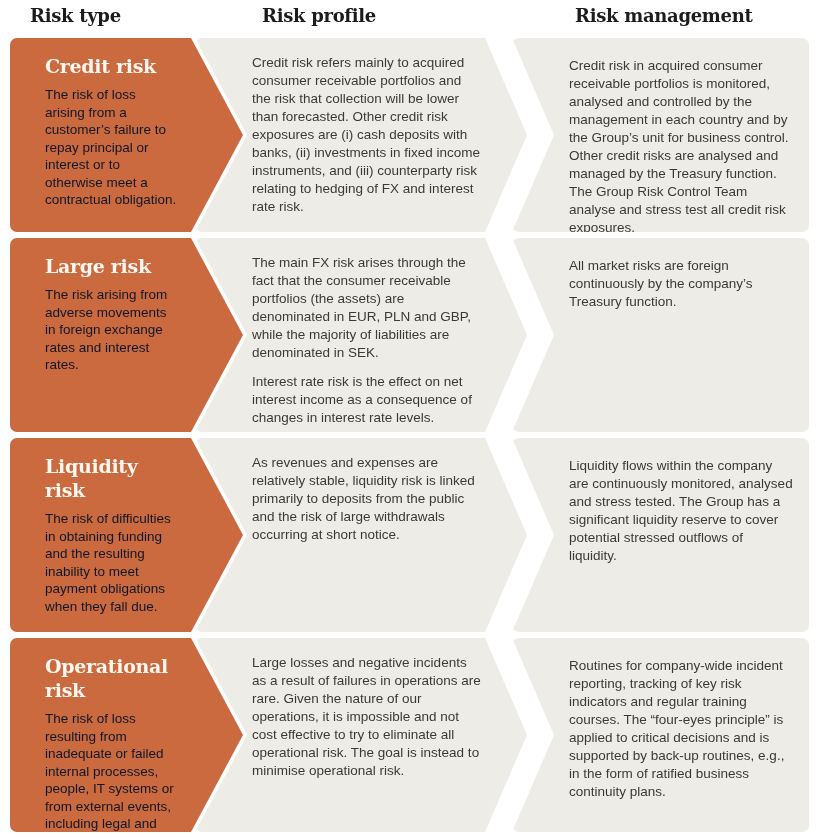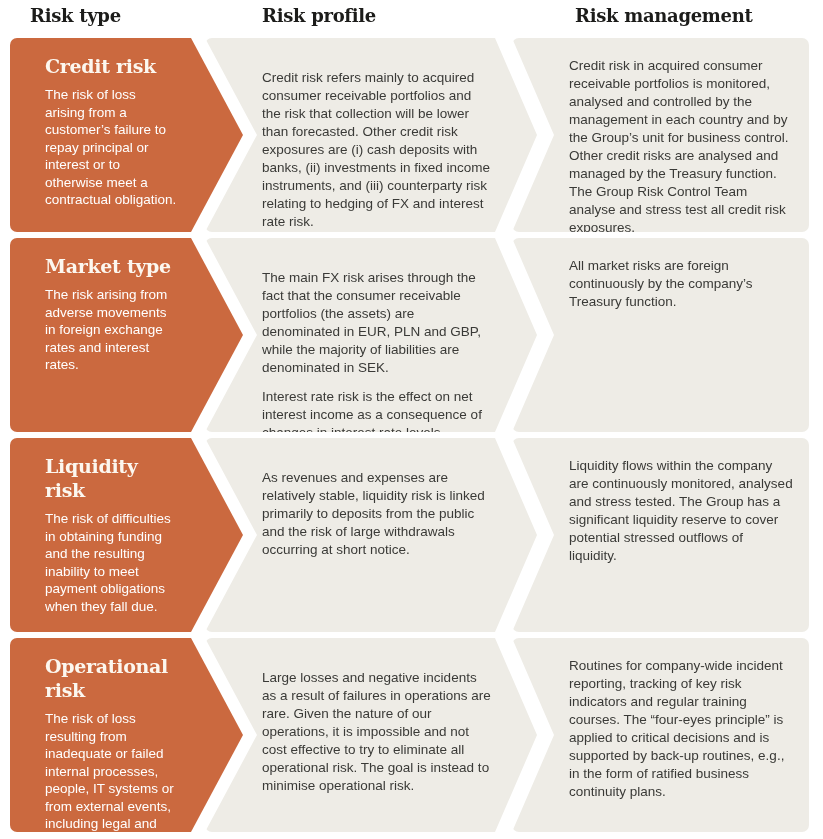--- a/index.html
+++ b/index.html
@@ -38,40 +38,40 @@
   }
   .card h3 {
     margin: 0 0 8px 0;
     font-family: "DejaVu Serif", serif;
     font-weight: 700; font-size: 19px; line-height: 24px;
     color: #fcf7ef; letter-spacing: -0.3px;
   }
   .card p {
     margin: 0;
     font-size: 13.5px; line-height: 17.5px;
-    color: #ffffff;
+    color: #0f172a;
   }
 
   
   .panel {
     position: absolute; top: 0; height: 194px;
     background: #eeece6;
     border-radius: 7px;
   }
   .panel p {
     margin: 0;
     font-size: 13.5px; line-height: 18px;
     color: #3a3a37;
   }
   .panel p + p { margin-top: 11px; }
 
   .panel-profile {
-    left: 205px; width: 332px;
+    left: 195px; width: 332px;
     clip-path: polygon(52px 50%, 0 0, 290px 0, 100% 50%, 290px 100%, 0 100%);
-    padding: 31px 44px 14px 57px;
+    padding: 16px 44px 14px 57px;
   }
   .panel-mgmt {
     left: 512px; width: 297px;
     clip-path: polygon(42px 50%, 0 0, 100% 0, 100% 100%, 0 100%);
     padding: 19px 16px 14px 57px;
   }
 </style>
 </head>
 <body>
 
@@ -93,21 +93,21 @@
       <div class="panel panel-profile">
         <p>Credit risk refers mainly to acquired consumer receivable portfolios and the risk that collection will be lower than forecasted. Other credit risk exposures are (i) cash deposits with banks, (ii) investments in fixed income instruments, and (iii) counterparty risk relating to hedging of FX and interest rate risk.</p>
       </div>
       <div class="panel panel-mgmt">
         <p>Credit risk in acquired consumer receivable portfolios is monitored, analysed and controlled by the management in each country and by the Group’s unit for business control. Other credit risks are analysed and managed by the Treasury function. The Group Risk Control Team analyse and stress test all credit risk exposures.</p>
       </div>
     </div>
 
     <div class="row">
       <div class="card">
-        <h3>Market type</h3>
+        <h3>Large risk</h3>
         <p>The risk arising from adverse movements in foreign exchange rates and interest rates.</p>
       </div>
       <div class="panel panel-profile">
         <p>The main FX risk arises through the fact that the consumer receivable portfolios (the assets) are denominated in EUR, PLN and GBP, while the majority of liabilities are denominated in SEK.</p>
         <p>Interest rate risk is the effect on net interest income as a consequence of changes in interest rate levels.</p>
       </div>
       <div class="panel panel-mgmt">
         <p>All market risks are foreign continuously by the company’s Treasury function.</p>
       </div>
     </div>

